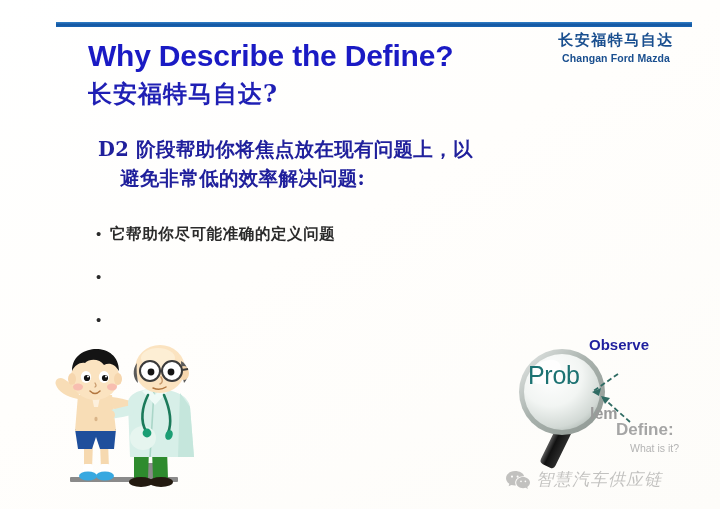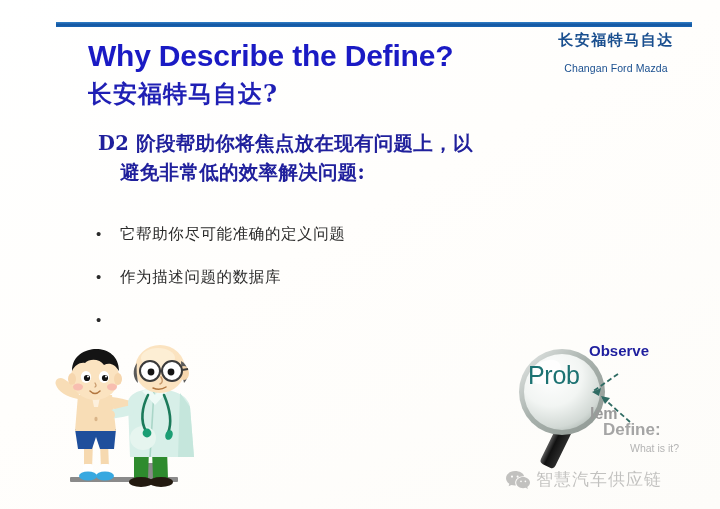--- a/index.html
+++ b/index.html
@@ -44,24 +44,24 @@
     font-family: "DejaVu Sans", sans-serif;
     font-size: 15px;
     font-weight: bold;
     color: #1a4f8f;
     letter-spacing: 1.5px;
     white-space: nowrap;
   }
   .brand-en {
     font-family: "Liberation Sans", sans-serif;
     font-size: 10.5px;
-    font-weight: normal;
+    font-weight: bold;
     color: #1a4f8f;
     letter-spacing: 0.1px;
-    margin-top: 14px;
+    margin-top: 4px;
     white-space: nowrap;
   }
 
   
   .title-en {
     position: absolute;
     left: 88px;
     top: 39px;
     font-family: "Liberation Sans", sans-serif;
     font-size: 30px;
@@ -79,21 +79,21 @@
     font-weight: bold;
     color: #1f1fb4;
     letter-spacing: 1px;
     white-space: nowrap;
   }
 
   
   .lead {
     position: absolute;
     left: 98px;
-    top: 130px;
+    top: 136px;
     width: 530px;
     font-family: "DejaVu Serif", serif;
     font-size: 19.5px;
     font-weight: bold;
     color: #20209c;
     line-height: 1.48;
     letter-spacing: 0.3px;
     text-indent: 0;
   }
   .lead .l2 {
@@ -117,26 +117,25 @@
     width: 14px;
     flex: 0 0 14px;
     font-size: 15px;
     line-height: 24px;
     color: #2a2a2a;
     text-align: left;
   }
   .bullet-text {
     font-family: "DejaVu Serif", serif;
     font-size: 15.5px;
-    font-weight: normal;
+    font-weight: bold;
     color: #2b2b2b;
     line-height: 24px;
     letter-spacing: 0.6px;
     white-space: nowrap;
-    margin-left: 10px;
   }
 
   
   .cartoon {
     position: absolute;
     left: 42px;
     top: 345px;
     width: 195px;
     height: 160px;
   }
@@ -145,21 +144,21 @@
   .magnifier {
     position: absolute;
     left: 500px;
     top: 330px;
     width: 220px;
     height: 140px;
   }
   .mg-observe {
     position: absolute;
     left: 89px;
-    top: 12px;
+    top: 6px;
     font-family: "Liberation Sans", sans-serif;
     font-size: 15px;
     font-weight: bold;
     color: #1f1f9e;
     white-space: nowrap;
   }
   .mg-prob {
     position: absolute;
     left: 28px;
     top: 31px;
@@ -176,21 +175,21 @@
     top: 39px;
     font-family: "Liberation Sans", sans-serif;
     font-size: 16px;
     font-weight: bold;
     color: #9a9a9a;
     white-space: nowrap;
     margin-top: 36px;
   }
   .mg-define {
     position: absolute;
-    left: 103px;
+    left: 116px;
     top: 90px;
     font-family: "Liberation Sans", sans-serif;
     font-size: 17px;
     font-weight: bold;
     color: #a5a5a5;
     white-space: nowrap;
   }
   .mg-whatisit {
     position: absolute;
     left: 130px;
@@ -202,20 +201,21 @@
   }
 
   
   .watermark {
     position: absolute;
     left: 505px;
     top: 468px;
     display: flex;
     align-items: center;
     opacity: 0.30;
+    font-style: italic;
   }
   .wm-text {
     font-family: "DejaVu Sans", sans-serif;
     font-size: 17px;
     color: #3b3b3b;
     letter-spacing: 1px;
     margin-left: 5px;
     white-space: nowrap;
   }
 </style>
@@ -239,21 +239,20 @@
     <span class="l2">避免非常低的效率解决问题:</span>
   </div>
 
   <div class="bullets">
     <div class="bullet">
       <span class="bullet-dot">•</span>
       <span class="bullet-text">它帮助你尽可能准确的定义问题</span>
     </div>
     <div class="bullet">
       <span class="bullet-dot">•</span>
-      <span class="bullet-text">作为描述问题的数据库</span>
     </div>
     <div class="bullet">
       <span class="bullet-dot">•</span>
     </div>
   </div>
 
   <div class="cartoon">
     <svg width="195" height="160" viewBox="0 0 195 160" xmlns="http://www.w3.org/2000/svg">
 
       <rect x="28" y="132" width="108" height="5" rx="1" fill="#8a8a8a"></rect>

